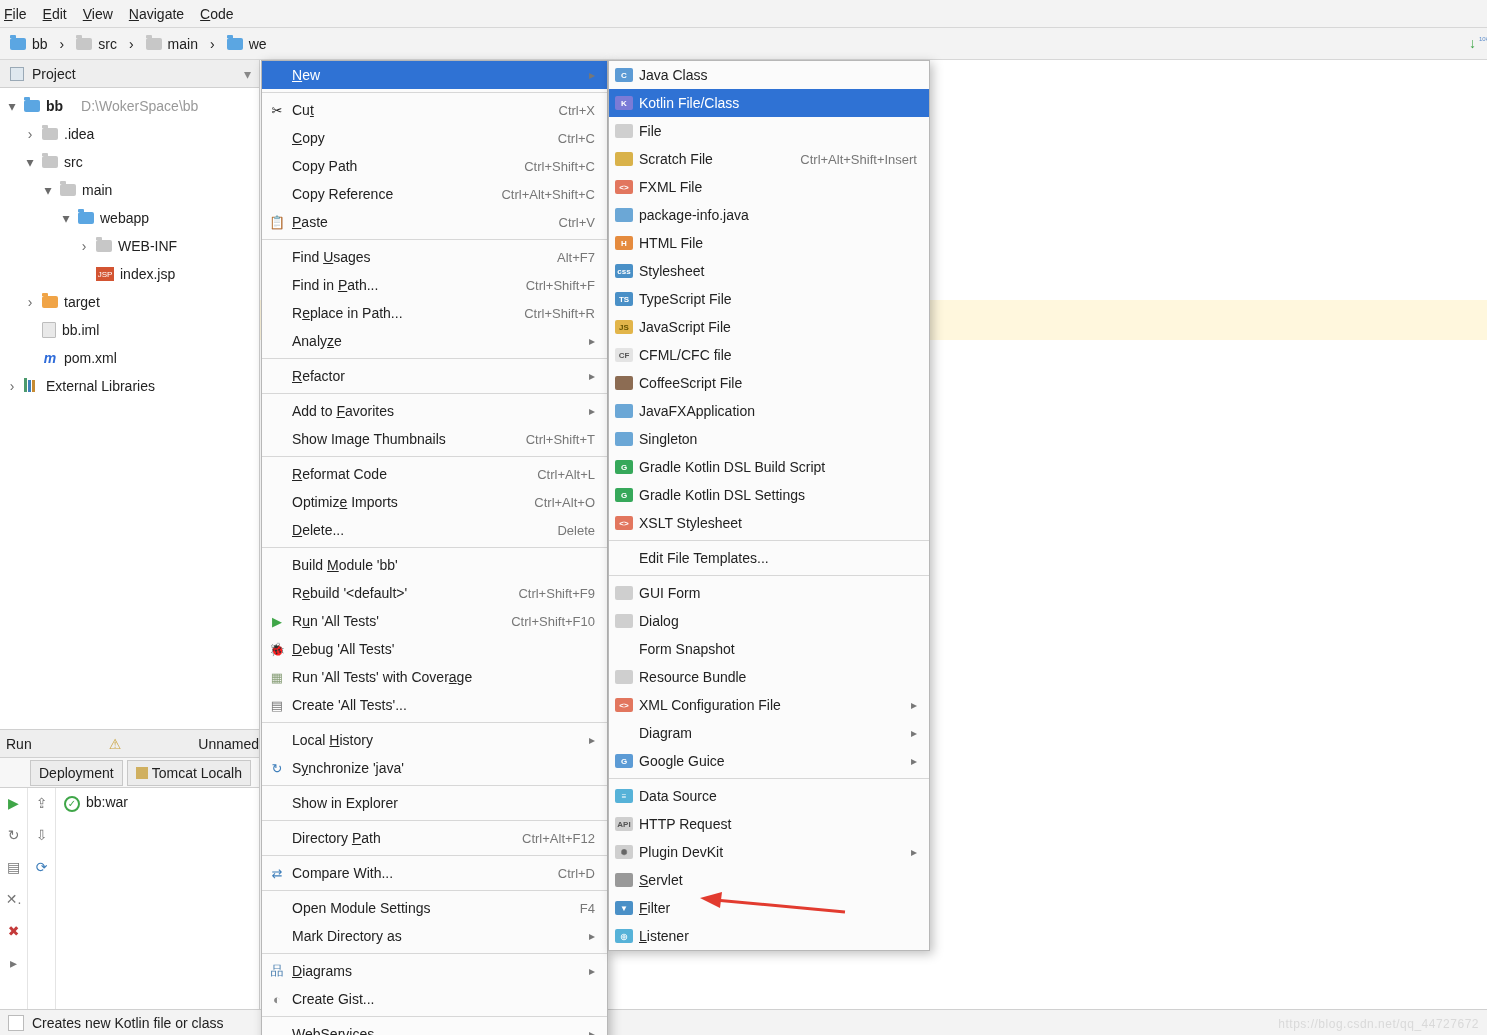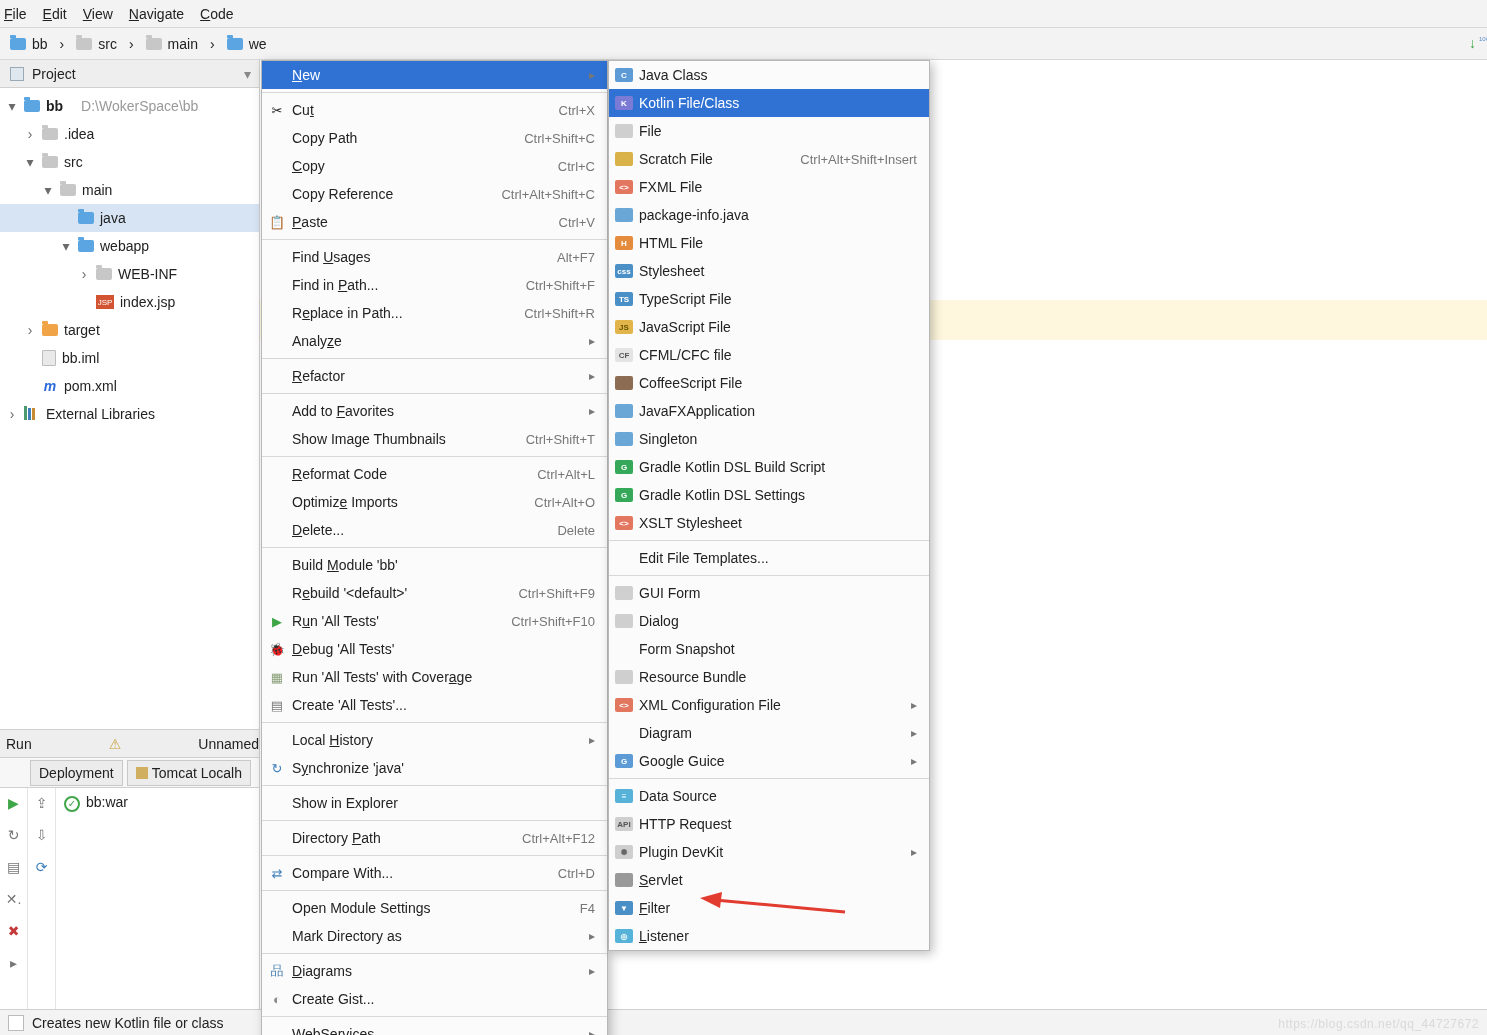--- a/index.html
+++ b/index.html
@@ -135,25 +135,20 @@
       <div class="tree-row indent-1">
           <span class="tw-caret">▾</span>
           <span class="icon-folder gray"></span>
           <span>src</span>
         </div>
       <div class="tree-row indent-2">
           <span class="tw-caret">▾</span>
           <span class="icon-folder gray"></span>
           <span>main</span>
         </div>
-      <div class="tree-row indent-3 selected">
-          <span class="tw-caret"></span>
-          <span class="icon-folder blue"></span>
-          <span>java</span>
-        </div>
       <div class="tree-row indent-3">
           <span class="tw-caret">▾</span>
           <span class="icon-folder blue"></span>
           <span>webapp</span>
         </div>
       <div class="tree-row indent-4">
           <span class="tw-caret">›</span>
           <span class="icon-folder gray"></span>
           <span>WEB-INF</span>
         </div>
@@ -229,26 +224,26 @@
         <span><u>N</u>ew</span>
         <span class="cm-arrow">▸</span>
       </div>
       <div class="cm-sep"></div>
       <div class="cm-row">
         <span class="cm-icon">✂</span>
         <span>Cu<u>t</u></span>
         <span class="cm-shortcut">Ctrl+X</span>
       </div>
       <div class="cm-row">
+        <span><u>C</u>opy</span>
+        <span class="cm-shortcut">Ctrl+C</span>
+      </div>
+      <div class="cm-row">
         <span>Copy Path</span>
         <span class="cm-shortcut">Ctrl+Shift+C</span>
-      </div>
-      <div class="cm-row">
-        <span><u>C</u>opy</span>
-        <span class="cm-shortcut">Ctrl+C</span>
       </div>
       <div class="cm-row">
         <span>Copy Reference</span>
         <span class="cm-shortcut">Ctrl+Alt+Shift+C</span>
       </div>
       <div class="cm-row">
         <span class="cm-icon">📋</span>
         <span><u>P</u>aste</span>
         <span class="cm-shortcut">Ctrl+V</span>
       </div>

